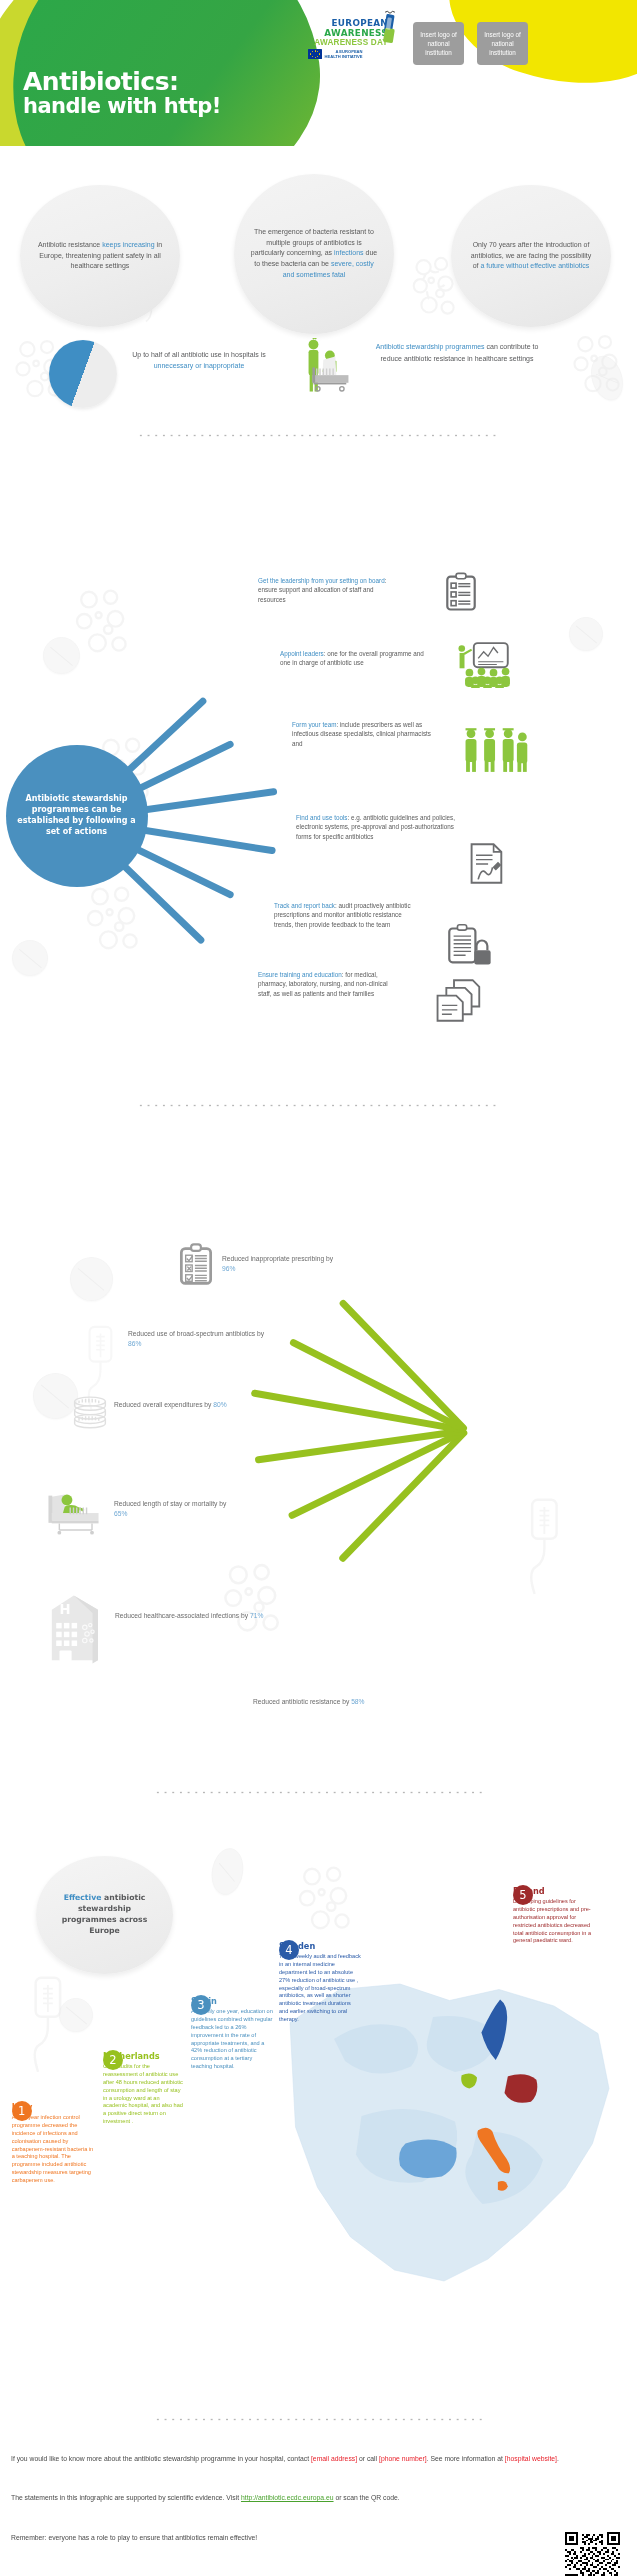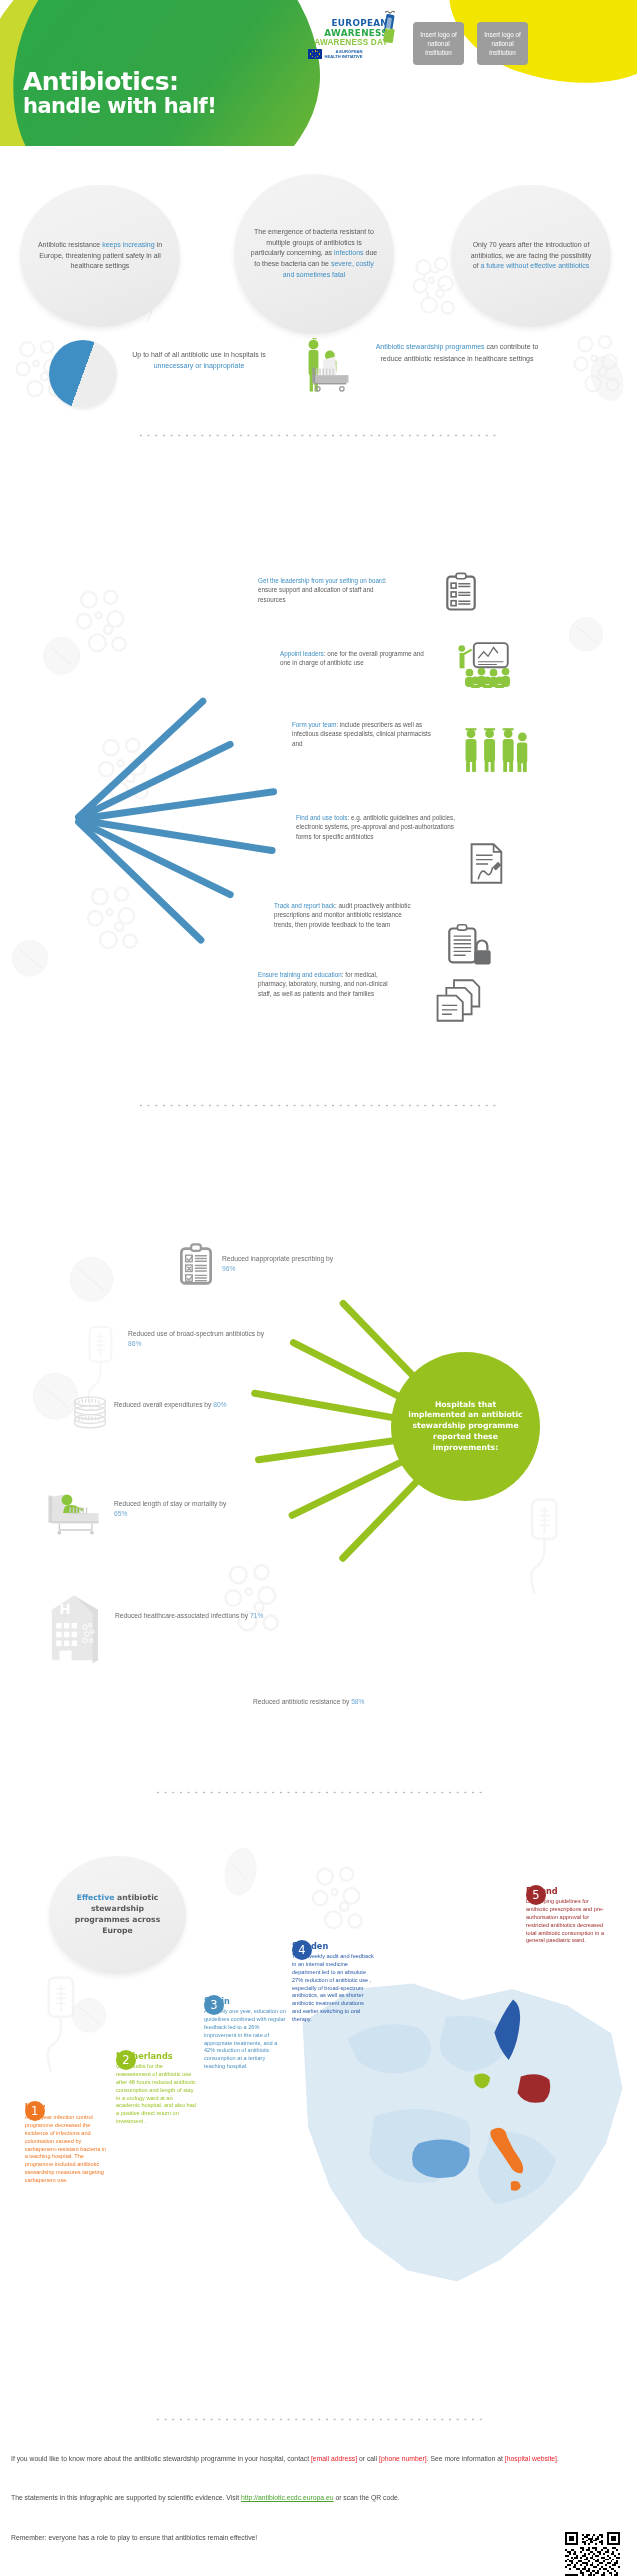--- a/index.html
+++ b/index.html
@@ -108,21 +108,21 @@
     position:absolute; left:391px; top:220px; width:149px; height:149px; border-radius:50%;
     background:#97c11f; color:#fff; display:flex; align-items:center; justify-content:center;
   }
   .greenHub span { width:80%; text-align:center; font-size:7.7px; font-weight:bold; line-height:1.4;
                    font-family:"DejaVu Sans",sans-serif; }
   .gray { position:absolute; height:6.6px; background:#97c11f; border-radius:3.3px; transform-origin:100% 50%; }
   .gItem { position:absolute; font-size:6.7px; line-height:1.55; color:#6b6b6b; }
   .gItem b { color:#6fa8d4; font-weight:normal; }
 
   
-  .mapSec { position:absolute; left:17px; top:1720px; width:576px; height:676px; }
+  .mapSec { position:absolute; left:4px; top:1720px; width:576px; height:676px; }
   .euOval { position:absolute; left:32px; top:136px; width:137px; height:118px; border-radius:50%;
             background:linear-gradient(160deg,#f5f5f5,#e9e9e9); box-shadow:0 2.7px 5px rgba(0,0,0,.07);
             display:flex; align-items:center; justify-content:center;}
   .euOval span { width:74%; text-align:center; font-size:7.7px; font-weight:bold; line-height:1.4;
                  color:#58595b; font-family:"DejaVu Sans",sans-serif; }
   .euOval span em { font-style:normal; color:#3f8ec4; }
 
   .cNum { position:absolute; width:20px; height:20px; border-radius:50%; color:#fff;
           font-size:11.5px; line-height:20px; text-align:center; font-family:"DejaVu Sans",sans-serif;}
   .cBlock { position:absolute; width:82px; }
@@ -141,21 +141,21 @@
 </head>
 <body>
 
 <div class="header">
   <div class="blob-yellow"></div>
   <div class="blob-yellow2"></div>
   <div class="blob-green"></div>
 
   <div class="title">
     <span class="l1">Antibiotics:</span>
-    <span class="l2">handle with half!</span>
+    <span class="l2">handle with http!</span>
   </div>
 
   <div class="eaad-logo">
     <div class="r1">EUROPEAN</div>
     <div class="r2">AWARENESS</div>
     <div class="r3">AWARENESS DAY</div>
     <div class="eaad-sub">
       <div class="eu-flag">
         <i style="left:6.6px;top:1.1px"></i>
           <i style="left:9.3px;top:1.9px"></i>
@@ -325,20 +325,23 @@
   <div class="wm pill" style="left:569px;top:85px;width:34px;height:34px;"></div>
   <div class="wm pill" style="left:12px;top:374px;width:36px;height:36px;"></div>
 
   <div class="ray" style="left:76px;top:321px;width:177px;transform:rotate(-43deg);"></div>
   <div class="ray" style="left:76px;top:321px;width:175px;transform:rotate(-26deg);"></div>
   <div class="ray" style="left:76px;top:321px;width:203px;transform:rotate(-8deg);"></div>
   <div class="ray" style="left:76px;top:321px;width:202px;transform:rotate(9deg);"></div>
   <div class="ray" style="left:76px;top:321px;width:175px;transform:rotate(26deg);"></div>
   <div class="ray" style="left:76px;top:321px;width:177px;transform:rotate(44deg);"></div>
 
+  <div class="blueHub">
+    <span>Antibiotic stewardship programmes can be established by following a set of actions</span>
+  </div>
 
   <div class="bItem" style="left:258px;top:81px;">
     <b>Get the leadership from your setting on board</b><span>: ensure support and allocation of staff and resources</span>
   </div>
   <svg class="sicon" style="left:444px;top:77px;width:34px;height:41px" viewBox="0 0 62 74">
     <rect x="6" y="8" width="50" height="60" rx="6" fill="none" stroke="#6d6e70" stroke-width="4"></rect>
     <rect x="22" y="2" width="18" height="10" rx="4" fill="#fff" stroke="#6d6e70" stroke-width="3"></rect>
     <g stroke="#6d6e70" stroke-width="3">
       <rect x="13" y="20" width="9" height="9" fill="none"></rect>
         <path d="M26 21 h22 M26 26 h22"></path>
@@ -472,23 +475,20 @@
     <path d="M34 70 v16 q0 22 -14 30 t-2 44" fill="none" stroke="#ededed" stroke-width="4"></path>
   </svg>
 
   <div class="gray" style="left:285px;top:295px;width:181px;transform:rotate(-46deg);"></div>
   <div class="gray" style="left:269px;top:295px;width:197px;transform:rotate(-26deg);"></div>
   <div class="gray" style="left:253px;top:295px;width:213px;transform:rotate(-8deg);"></div>
   <div class="gray" style="left:248px;top:295px;width:218px;transform:rotate(10deg);"></div>
   <div class="gray" style="left:269px;top:295px;width:197px;transform:rotate(27deg);"></div>
   <div class="gray" style="left:286px;top:295px;width:180px;transform:rotate(46deg);"></div>
 
-  <div class="greenHub">
-    <span>Hospitals that implemented an antibiotic stewardship programme reported these improvements:</span>
-  </div>
 
   <svg class="sicon" style="left:177px;top:110px;width:38px;height:46px" viewBox="0 0 70 84">
     <rect x="8" y="12" width="54" height="64" rx="7" fill="#fff" stroke="#9b9b9b" stroke-width="5"></rect>
     <rect x="26" y="4" width="18" height="12" rx="5" fill="#fff" stroke="#9b9b9b" stroke-width="4"></rect>
     <g stroke="#9b9b9b" stroke-width="2.5" fill="none">
       <rect x="16" y="24" width="12" height="12"></rect>
         <path d="M18 30 l4 4 7 -9"></path>
       <path d="M33 25 h22 M33 30 h22 M33 35 h22"></path>
       <rect x="16" y="42" width="12" height="12"></rect>
         <path d="M19 45 l7 7 M26 45 l-7 7"></path>

